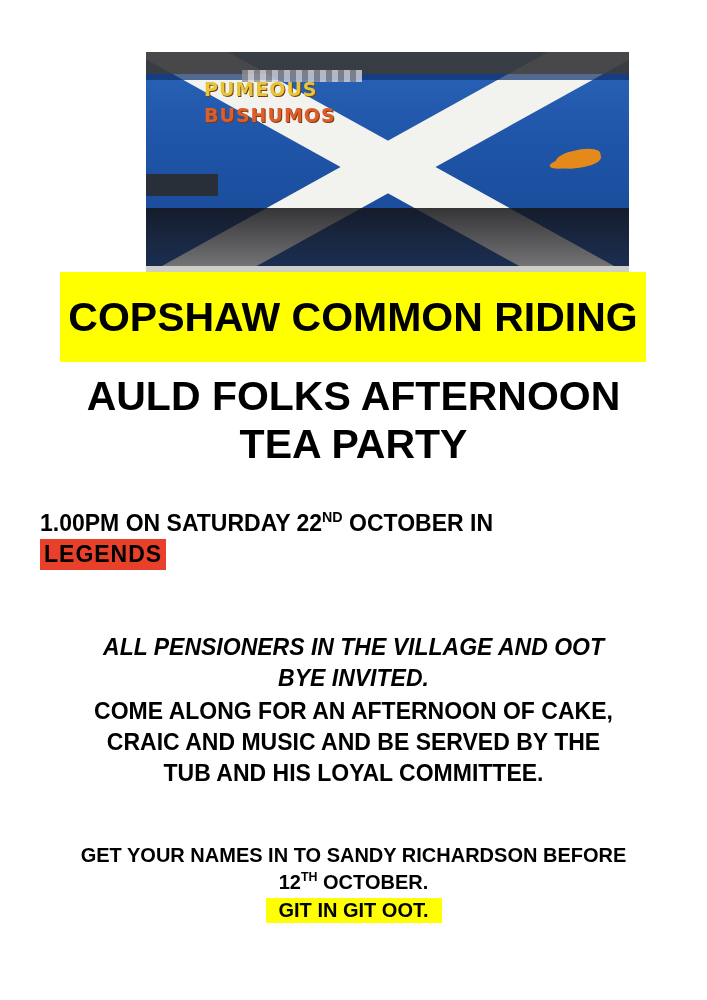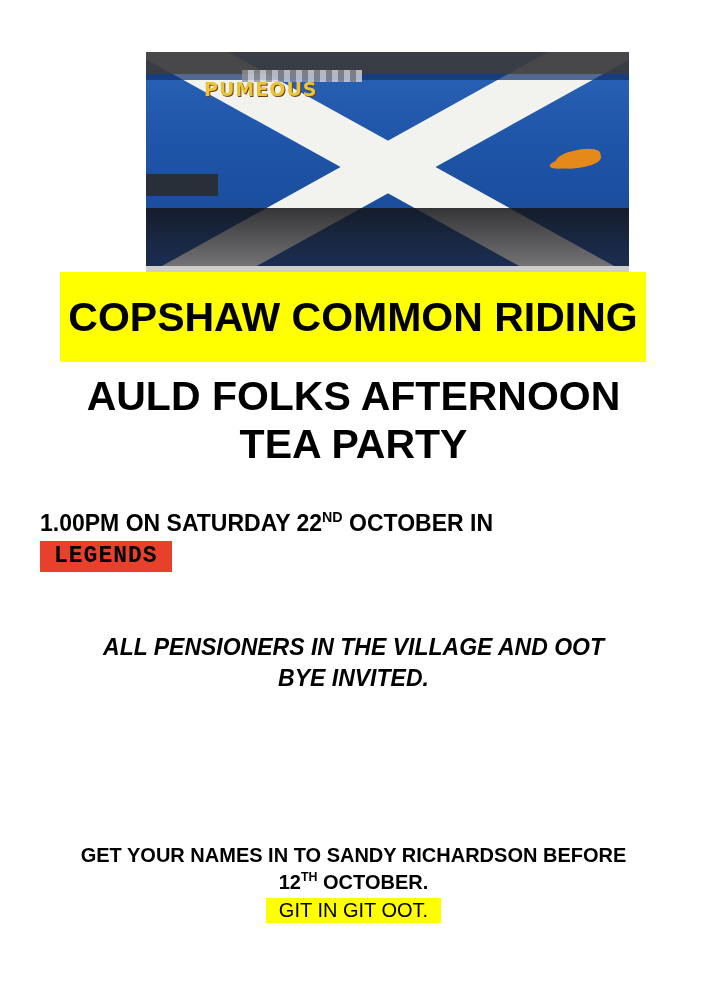--- a/index.html
+++ b/index.html
@@ -179,25 +179,24 @@
     width: 627px;
     text-align: left;
     font-size: 23px;
     font-weight: bold;
     line-height: 31px;
   }
   .venue-hl {
     display: inline-block;
     background: #e8402a;
     color: #000;
-    padding: 0 14px;
+    padding: 0 4px;
     font-size: 23px;
     font-weight: bold;
     letter-spacing: 1px;
-    font-family: Liberation Mono, monospace;
   }
   sup {
     font-size: 0.62em;
     vertical-align: super;
     line-height: 0;
   }
 
   .para {
     position: absolute;
     left: 40px;
@@ -215,39 +214,40 @@
     position: absolute;
     left: 40px;
     top: 898px;
     width: 627px;
     text-align: center;
   }
   .footer-hl {
     display: inline-block;
     background: #ffff00;
     font-size: 20px;
-    font-weight: normal;
+    font-weight: bold;
     padding: 1px 13px;
   }
 </style>
 </head>
 <body>
 
 <div class="poster">
 
   <div class="photo-wrap">
     <div class="photo">
       <div class="flag-field"></div>
       <div class="cross a"></div>
       <div class="cross b"></div>
       <div class="top-band"></div>
       <div class="top-band-2"></div>
       <div class="pennants"></div>
       <div class="banner-text">
         <span>PUMEOUS</span>
+        <span class="banner-line2">BUSHUMOS</span>
       </div>
       <div class="left-bar"></div>
       <div class="fish"></div>
       <div class="bottom-bar"></div>
       <div class="bottom-strip"></div>
     </div>
   </div>
 
   <div class="title-bar">
     <span class="title-hl">COPSHAW COMMON RIDING</span>
@@ -265,20 +265,25 @@
     <div>
       <span class="venue-hl">LEGENDS</span>
     </div>
   </div>
 
   <div class="para p1">
     <div>ALL PENSIONERS IN THE VILLAGE AND OOT</div>
     <div>BYE INVITED.</div>
   </div>
 
+  <div class="para p2">
+    <div>COME ALONG FOR AN AFTERNOON OF CAKE,</div>
+    <div>CRAIC AND MUSIC AND BE SERVED BY THE</div>
+    <div>TUB AND HIS LOYAL COMMITTEE.</div>
+  </div>
 
   <div class="para p3">
     <div>GET YOUR NAMES IN TO SANDY RICHARDSON BEFORE</div>
     <div>
       <span>12</span><sup>TH</sup><span> OCTOBER.</span>
     </div>
   </div>
 
   <div class="footer">
     <span class="footer-hl">GIT IN GIT OOT.</span>

